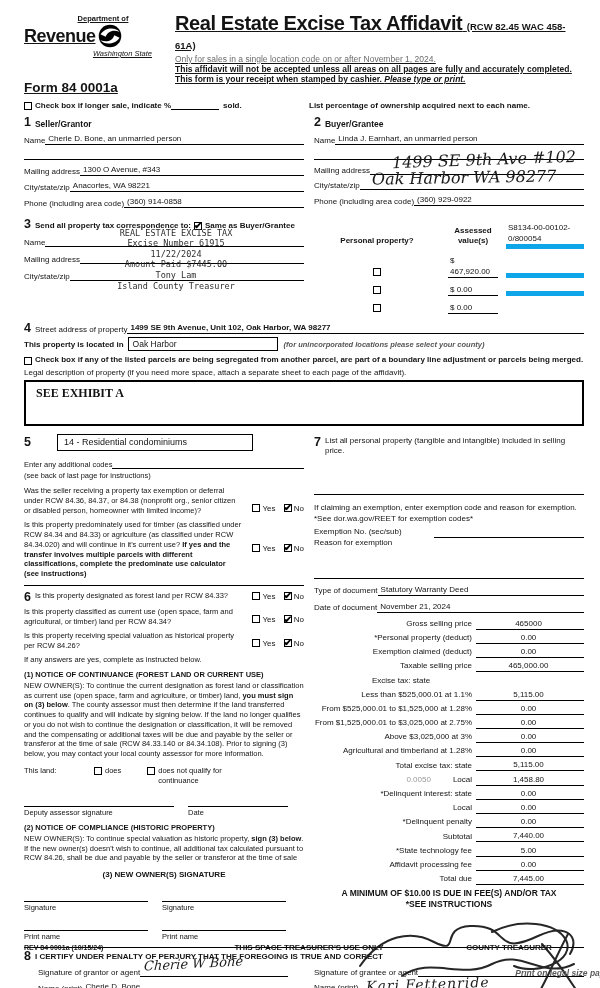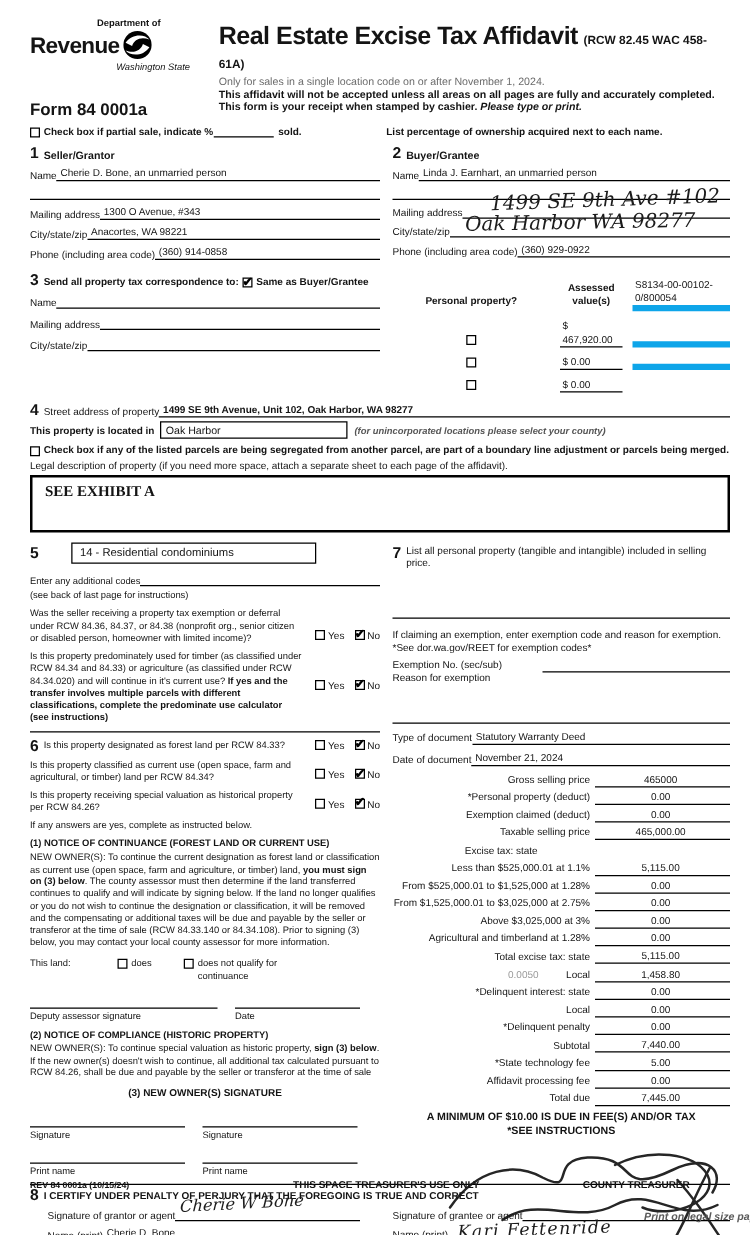--- a/index.html
+++ b/index.html
@@ -5,21 +5,21 @@
   * { box-sizing: border-box; margin: 0; padding: 0; }
   body { background: #e8e8e8; margin: 0; }
   .page {
     position: relative; width: 600px; height: 988px; background: #fff;
     font-family: "Liberation Sans", sans-serif; color: #141414; overflow: hidden;
     margin: 0 auto;
   }
   .inner { padding: 8px 16px 0 24px; }
 
   
-  .hdr { display: flex; align-items: center; }
+  .hdr { display: flex; align-items: flex-start; text-decoration: underline; }
   .logo-block { width: 132px; flex: none; padding-top: 6px; }
   .dept-of { font-size: 7.5px; font-weight: bold; text-align: center; padding-left: 26px; }
   .rev-row { display: flex; align-items: center; }
   .rev-word { font-size: 18px; font-weight: bold; letter-spacing: -0.5px; }
   .logo-swirl { width: 26px; height: 26px; margin-left: 1px; }
   .wa-state { font-size: 7.5px; font-style: italic; text-align: right; padding-right: 4px; }
   .form-num { font-size: 13.5px; font-weight: bold; margin-top: 22px; }
   .hdr-divider { border-left: 1.5px solid #000; margin: 6px 10px 2px 8px; }
   .title-block { flex: 1; padding-top: 4px; }
   .main-title { font-size: 20px; font-weight: bold; letter-spacing: -0.4px; display: inline; }
@@ -191,21 +191,21 @@
         </div>
         <div class="sub1">Only for sales in a single location code on or after November 1, 2024.</div>
         <div class="sub2">This affidavit will not be accepted unless all areas on all pages are fully and accurately completed.</div>
         <div class="sub3"><span>This form is your receipt when stamped by cashier. </span><span class="it">Please type or print.</span></div>
       </div>
     </div>
 
     <div class="partial-row">
       <div class="partial-left">
         <span class="cb"></span>
-        <span class="bold">Check box if partial sale, indicate %</span>
+        <span class="bold">Check box if longer sale, indicate %</span>
         <span class="blankline"></span>
         <span class="bold" style="margin-left:4px">sold.</span>
       </div>
       <div class="own-note bold">List percentage of ownership acquired next to each name.</div>
     </div>
 
     <div class="cols">
       <div class="lcol party">
         <div class="party-head">
           <span class="secnum">1</span>
@@ -274,20 +274,28 @@
             <span class="wline"></span>
           </div>
         <div class="fl">
             <span class="lbl">Mailing address</span>
             <span class="wline"></span>
           </div>
         <div class="fl">
             <span class="lbl">City/state/zip</span>
             <span class="wline"></span>
           </div>
+        <div class="stamp">
+          <div>REAL ESTATE EXCISE TAX</div>
+          <div>Excise Number 61915</div>
+          <div>11/22/2024</div>
+          <div>Amount Paid $7445.00</div>
+          <div>Tony Lam</div>
+          <div>Island County Treasurer</div>
+        </div>
       </div>
 
       <div class="rcol parcels">
         <div class="parcel-grid">
           <div class="parcel-hdr">Personal property?</div>
           <div class="parcel-hdr">Assessed value(s)</div>
 
           <div class="pline">S8134-00-00102-0/800054</div>
           <div class="pcb"><span class="cb"></span></div>
           <div class="pval">$ 467,920.00</div>

